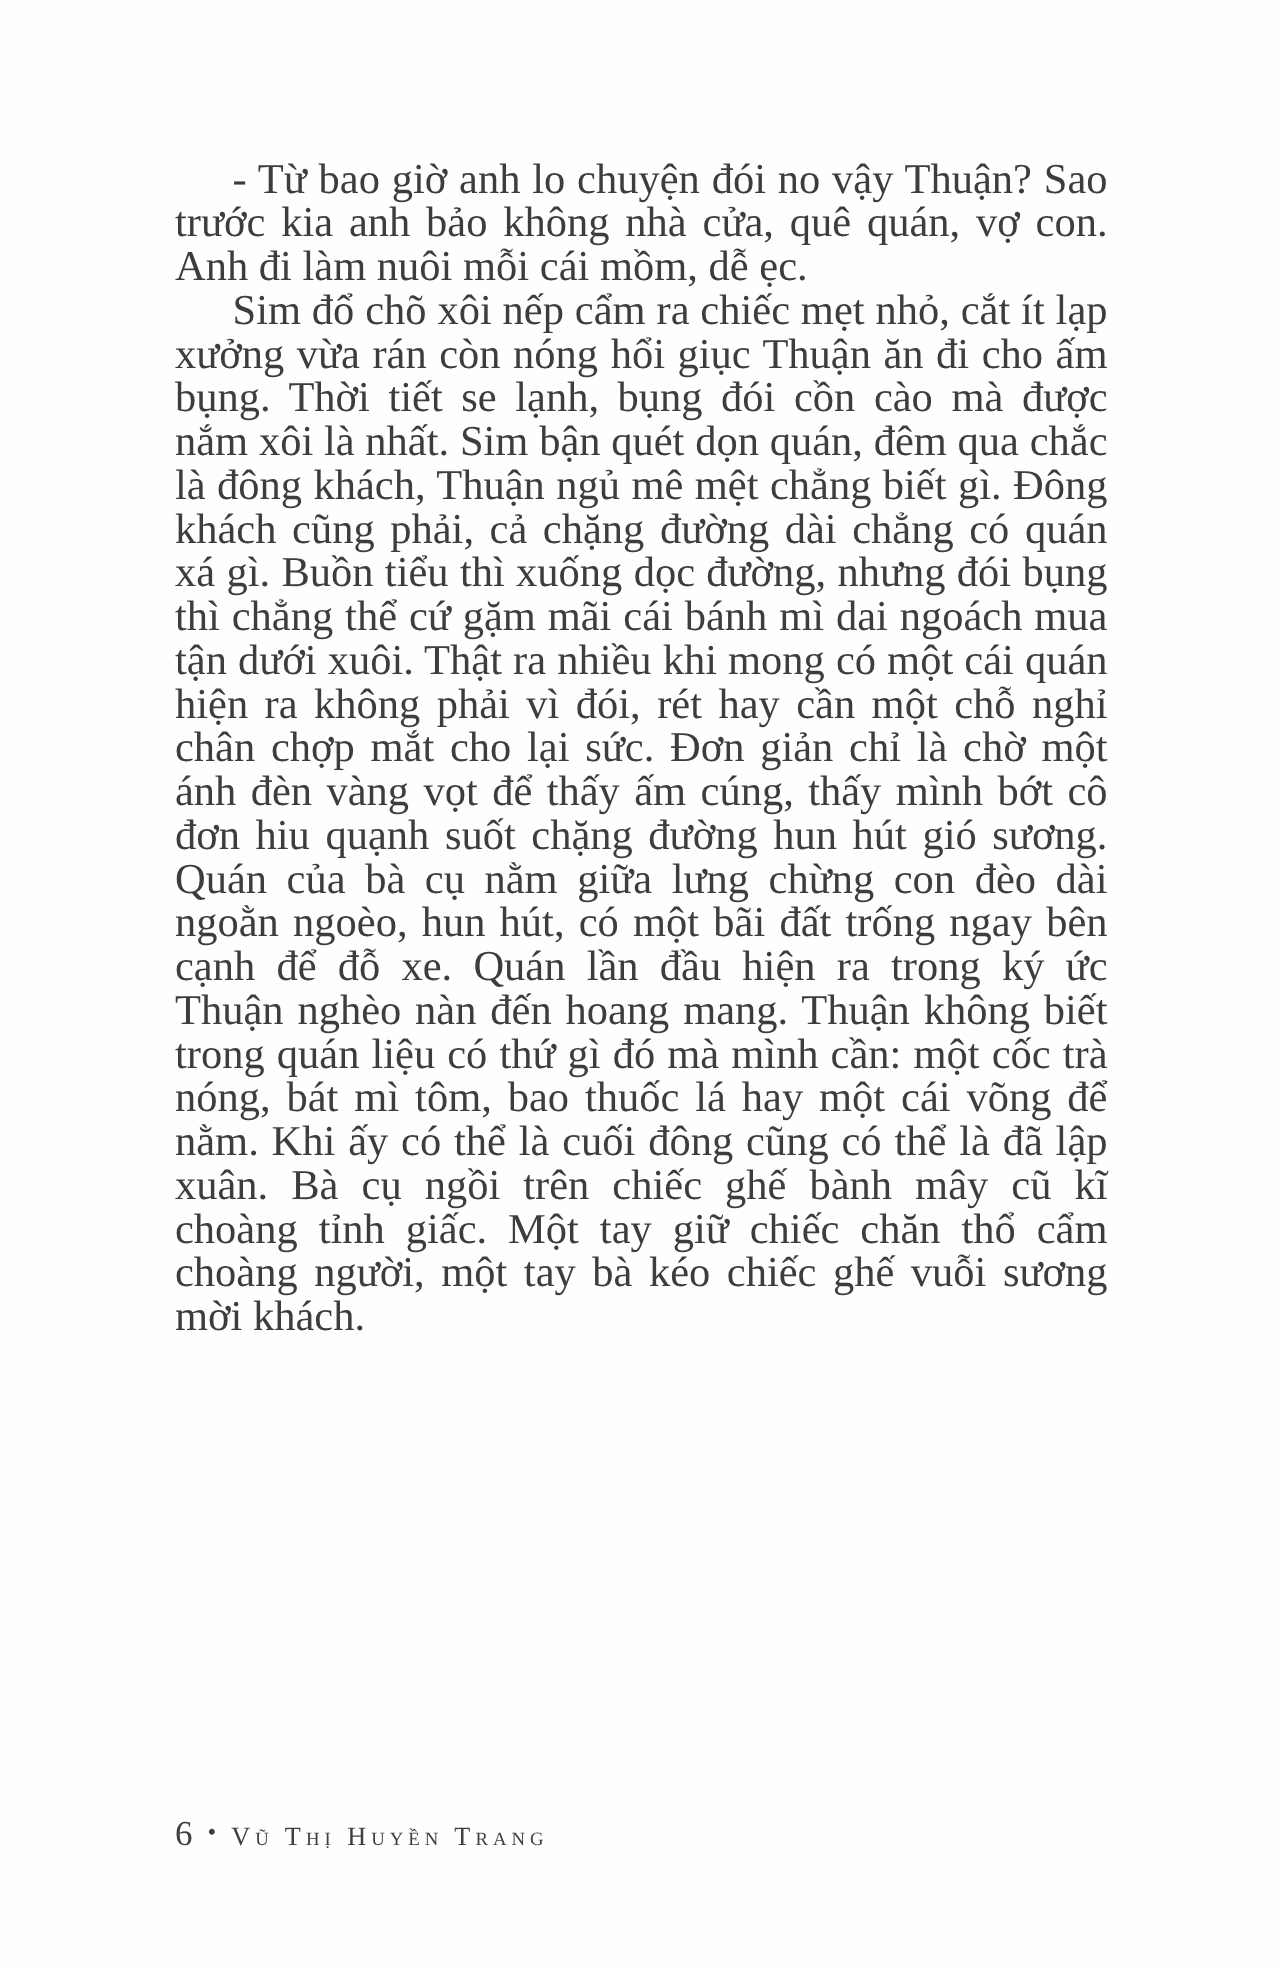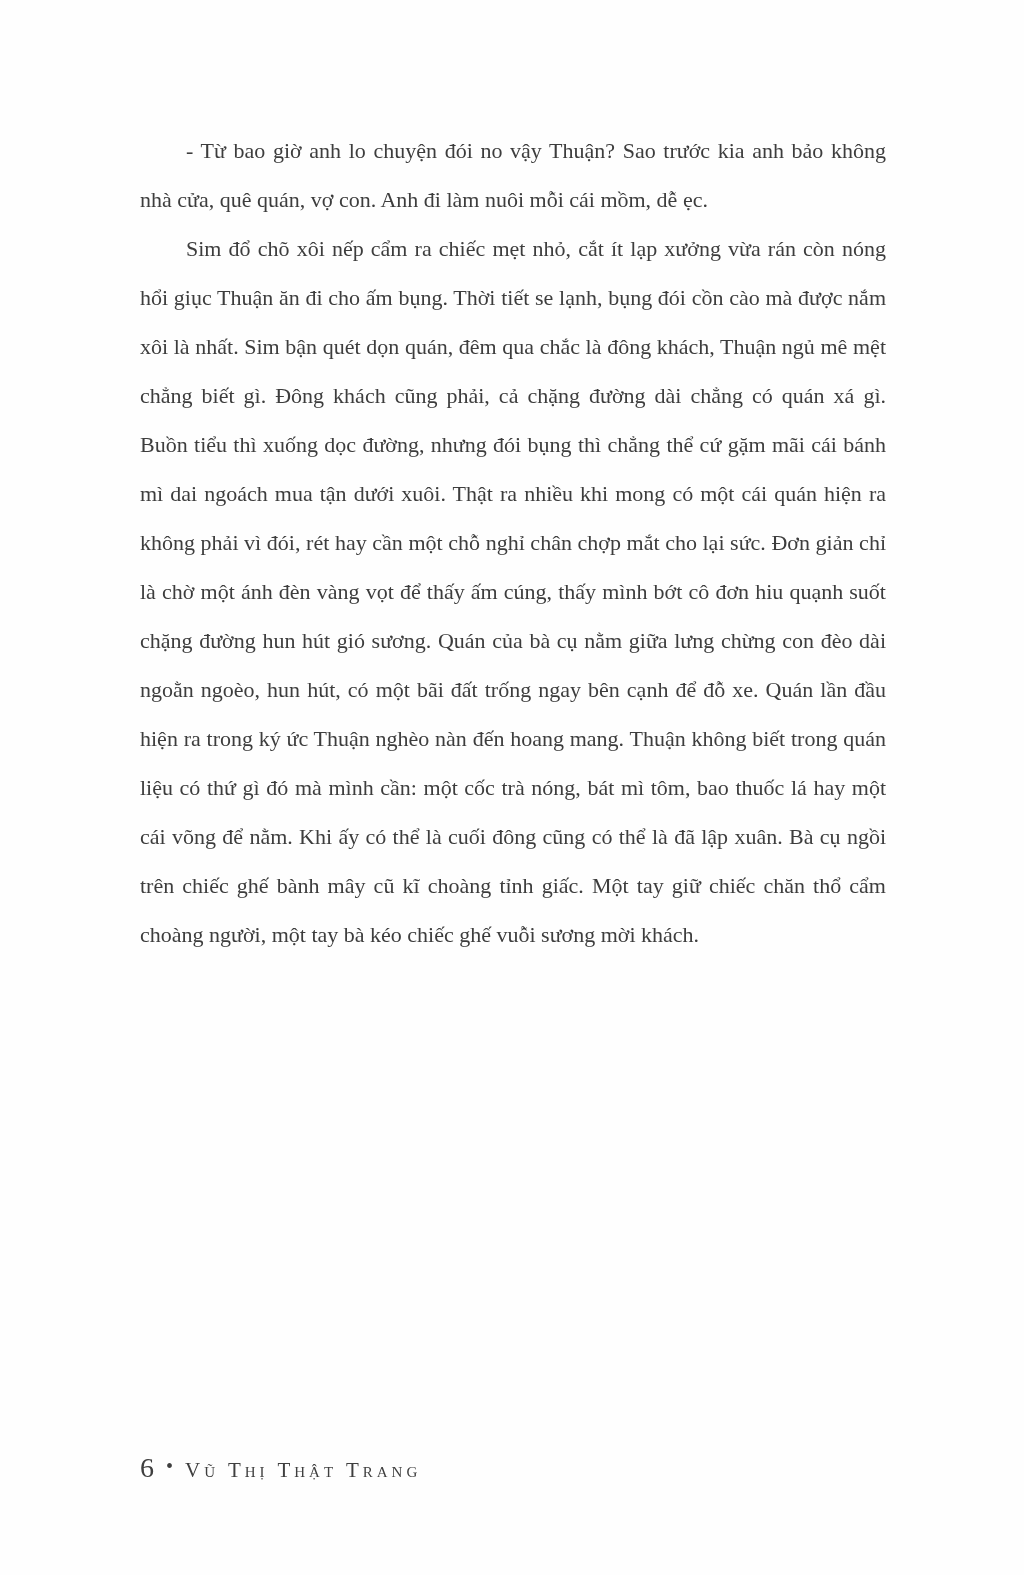--- a/index.html
+++ b/index.html
@@ -15,22 +15,22 @@
       background: #fefefe;
       overflow: hidden;
       font-family: "Liberation Serif", serif;
       color: #3d3d3d;
     }
     .text-block {
       position: absolute;
       left: 140px;
       top: 126px;
       width: 746px;
-      font-size: 22px;
-      line-height: 49px;
+      font-size: 34px;
+      line-height: 35px;
       text-align: justify;
       text-justify: inter-word;
     }
     .text-block p {
       margin: 0;
       padding: 0;
       text-indent: 46px;
     }
     .footer {
       position: absolute;
@@ -61,16 +61,16 @@
 <div class="page">
 
   <div class="text-block">
     <p>- Từ bao giờ anh lo chuyện đói no vậy Thuận? Sao trước kia anh bảo không nhà cửa, quê quán, vợ con. Anh đi làm nuôi mỗi cái mồm, dễ ẹc.</p>
     <p>Sim đổ chõ xôi nếp cẩm ra chiếc mẹt nhỏ, cắt ít lạp xưởng vừa rán còn nóng hổi giục Thuận ăn đi cho ấm bụng. Thời tiết se lạnh, bụng đói cồn cào mà được nắm xôi là nhất. Sim bận quét dọn quán, đêm qua chắc là đông khách, Thuận ngủ mê mệt chẳng biết gì. Đông khách cũng phải, cả chặng đường dài chẳng có quán xá gì. Buồn tiểu thì xuống dọc đường, nhưng đói bụng thì chẳng thể cứ gặm mãi cái bánh mì dai ngoách mua tận dưới xuôi. Thật ra nhiều khi mong có một cái quán hiện ra không phải vì đói, rét hay cần một chỗ nghỉ chân chợp mắt cho lại sức. Đơn giản chỉ là chờ một ánh đèn vàng vọt để thấy ấm cúng, thấy mình bớt cô đơn hiu quạnh suốt chặng đường hun hút gió sương. Quán của bà cụ nằm giữa lưng chừng con đèo dài ngoằn ngoèo, hun hút, có một bãi đất trống ngay bên cạnh để đỗ xe. Quán lần đầu hiện ra trong ký ức Thuận nghèo nàn đến hoang mang. Thuận không biết trong quán liệu có thứ gì đó mà mình cần: một cốc trà nóng, bát mì tôm, bao thuốc lá hay một cái võng để nằm. Khi ấy có thể là cuối đông cũng có thể là đã lập xuân. Bà cụ ngồi trên chiếc ghế bành mây cũ kĩ choàng tỉnh giấc. Một tay giữ chiếc chăn thổ cẩm choàng người, một tay bà kéo chiếc ghế vuỗi sương mời khách.</p>
   </div>
 
   <div class="footer">
     <span class="page-num">6</span>
     <span class="sep">•</span>
-    <span class="author">Vũ Thị Thật Trang</span>
+    <span class="author">Vũ Thị Huyền Trang</span>
   </div>
 
 </div>
 
 </body></html>

